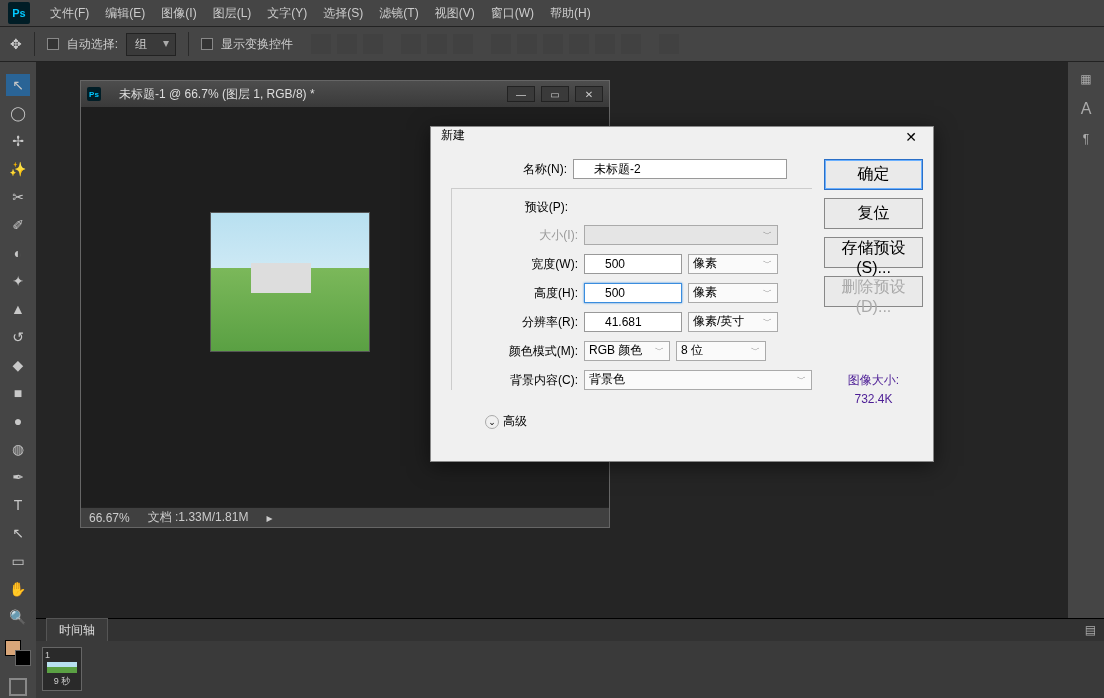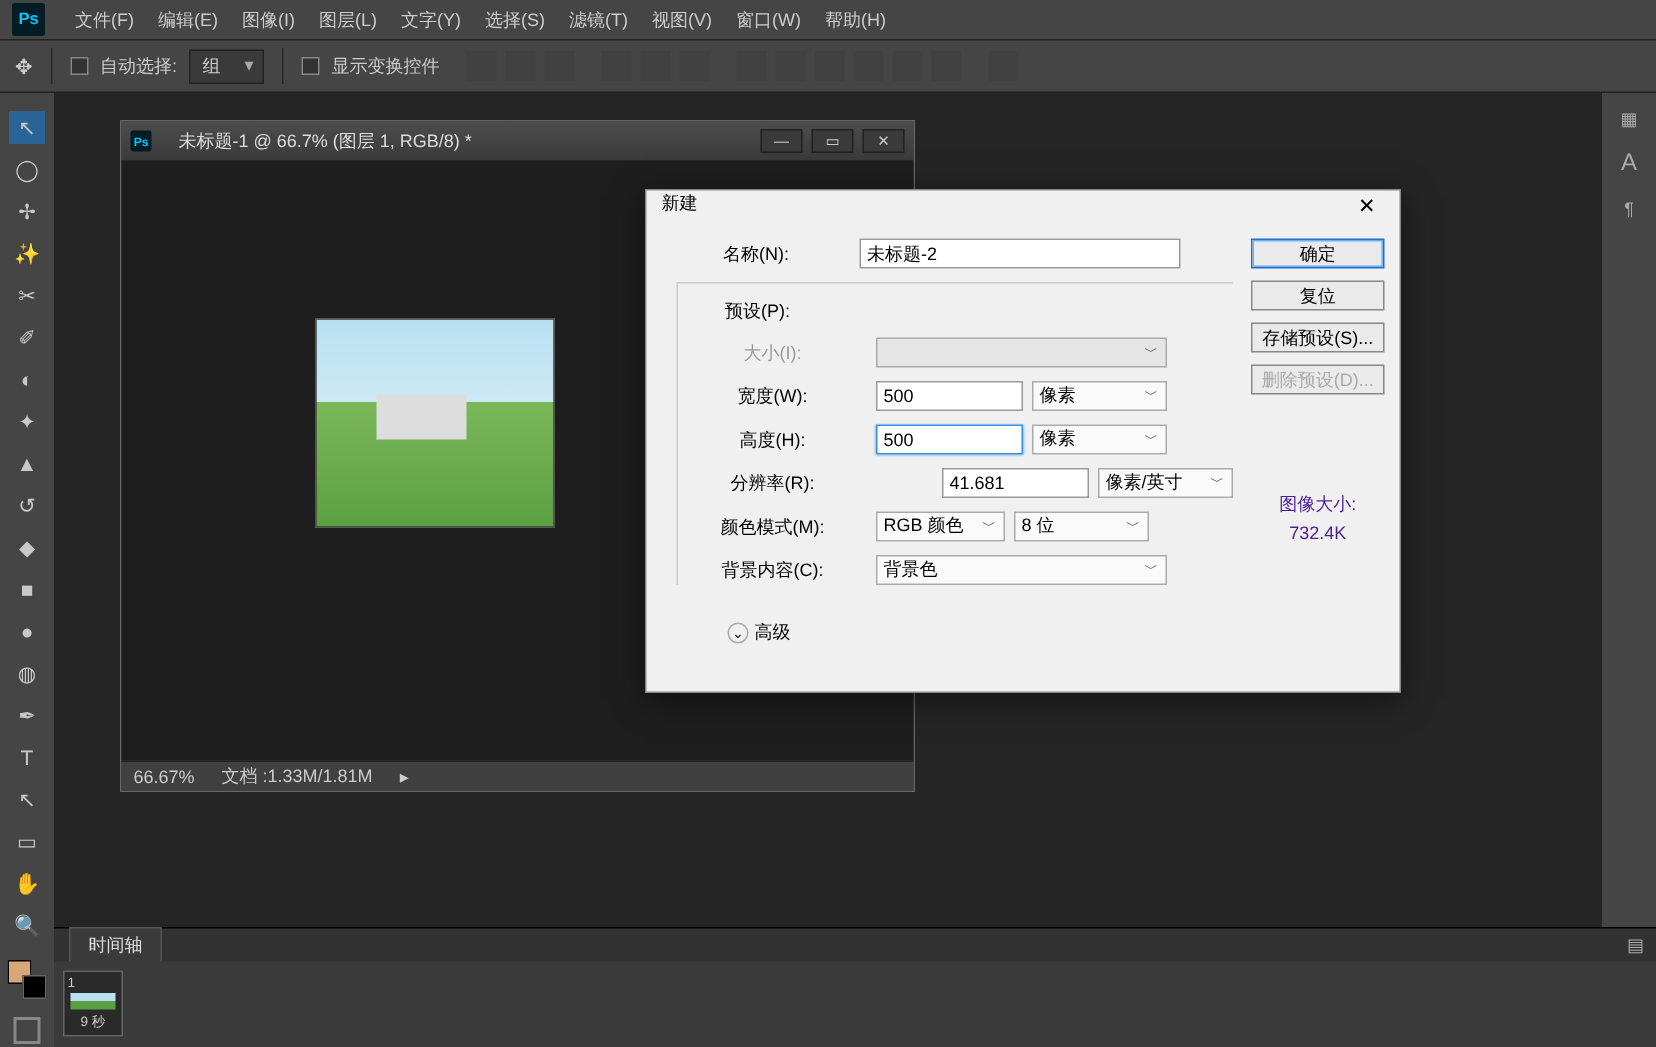--- a/index.html
+++ b/index.html
@@ -31,32 +31,32 @@
 .canvas-area{position:absolute;top:26px;left:0;right:0;bottom:20px;background:#1e1e1e;display:flex;align-items:center;justify-content:center}
 .img{width:160px;height:140px;background:linear-gradient(#b8e0f0 0%,#cde9f5 40%,#7bb85a 40%,#5aa043 100%);position:relative;border:1px solid #555;margin-left:-110px;margin-top:-50px}
 .img:before{content:"";position:absolute;top:50px;left:40px;width:60px;height:30px;background:#ddd}
 .doc-status{position:absolute;bottom:0;left:0;right:0;height:20px;background:#404040;display:flex;align-items:center;color:#ccc;padding:0 8px;gap:18px;border-top:1px solid #222}
 .dialog{position:absolute;top:126px;left:430px;width:504px;height:336px;background:#f0f0f0;border:1px solid #888;box-shadow:0 4px 20px rgba(0,0,0,.5)}
 .dlg-title{height:26px;display:flex;padding:0 10px;color:#000;font-size:12px}
 .dlg-close{margin-left:auto;font-size:14px;cursor:pointer;padding:2px 6px}
 .dlg-body{display:flex;padding:6px 10px 10px 10px;height:calc(100% - 26px)}
 .dlg-left{flex:1;display:flex;flex-direction:column;gap:9px}
 .dlg-row{display:flex;align-items:center;gap:6px}
-.dlg-row label{width:126px;text-align:center;color:#000}
+.dlg-row label{width:126px;text-align:right;color:#000}
 .dlg-row label.disabled{color:#999}
-.txt{border:1px solid #999;height:20px;padding:0 4px;background:#fff;color:#000}
+.txt{border:1px solid #999;height:20px;padding:0 20px;background:#fff;color:#000}
 .txt.focus{border:1px solid #3a8dde;box-shadow:0 0 2px #3a8dde}
 .sel{border:1px solid #aaa;height:20px;background:#fafafa;padding:0 4px;position:relative;color:#000}
 .sel:after{content:"﹀";position:absolute;right:5px;top:2px;font-size:9px;color:#555}
 .sel.disabled{background:#e5e5e5;color:#bbb}
 .fieldset{border:1px solid #ccc;border-right:none;border-bottom:none;margin-left:10px;padding:10px 0 0 0;position:relative}
 .adv{display:flex;align-items:center;gap:4px;margin:14px 0 0 44px;color:#000}
 .adv .chev{width:14px;height:14px;border:1px solid #aaa;border-radius:8px;display:flex;align-items:center;justify-content:center;font-size:9px}
 .dlg-right{width:116px;display:flex;flex-direction:column;gap:8px;align-items:stretch;padding-left:12px}
-.btn{height:20px;border:1px solid #888;background:#eaeaea;color:#000;cursor:pointer;font-size:12px}
+.btn{height:31px;border:1px solid #888;background:#eaeaea;color:#000;cursor:pointer;font-size:16px}
 .btn.primary{border:1px solid #2a6fc7;box-shadow:inset 0 0 0 1px #6ab0ff}
 .btn.disabled{color:#aaa}
 .size-info{margin-top:56px;text-align:center;color:#4c1d95;line-height:1.6}
 .timeline{position:absolute;bottom:0;left:36px;right:0;height:80px;background:#323232;border-top:1px solid #000}
 .tl-tab{position:absolute;top:-1px;left:10px;background:#3a3a3a;padding:3px 12px;color:#ddd;border:1px solid #555;border-bottom:none}
 .tl-body{position:absolute;top:22px;left:0;right:0;bottom:0;background:#3a3a3a;padding:6px}
 .thumb{width:40px;height:44px;background:#2a2a2a;border:1px solid #666;display:flex;flex-direction:column;align-items:center;padding:2px}
 .thumb .n{color:#ccc;font-size:9px;align-self:flex-start}
 .thumb .mini{width:30px;height:22px;background:linear-gradient(#b8e0f0 50%,#5aa043 50%);margin-top:2px}
 .thumb .t{color:#ccc;font-size:9px;margin-top:2px}
@@ -190,31 +190,31 @@
         <input class="txt" style="width: 98px;" value="500">
         <div class="sel" style="width:90px">像素</div>
       </div>
       <div class="dlg-row" style="margin-top:9px">
         <label>高度(H):</label>
         <input class="txt focus" style="width: 98px;" value="500">
         <div class="sel" style="width:90px">像素</div>
       </div>
       <div class="dlg-row" style="margin-top:9px">
         <label>分辨率(R):</label>
-        <input class="txt" style="width: 98px; margin-left: 44px;" value="41.681">
+        <input class="txt" style="width: 98px;" value="41.681">
         <div class="sel" style="width:90px">像素/英寸</div>
       </div>
       <div class="dlg-row" style="margin-top:9px">
         <label>颜色模式(M):</label>
         <div class="sel" style="width:86px">RGB 颜色</div>
         <div class="sel" style="width:90px">8 位</div>
       </div>
       <div class="dlg-row" style="margin-top:9px">
         <label>背景内容(C):</label>
-        <div class="sel" style="width:194px">背景色</div>
+        <div class="sel" style="width:228px">背景色</div>
       </div>
       </div>
       <div class="adv">
         <span class="chev">⌄</span>
         <span>高级</span>
       </div>
     </div>
     <div class="dlg-right">
       <button class="btn primary">确定</button>
       <button class="btn">复位</button>

